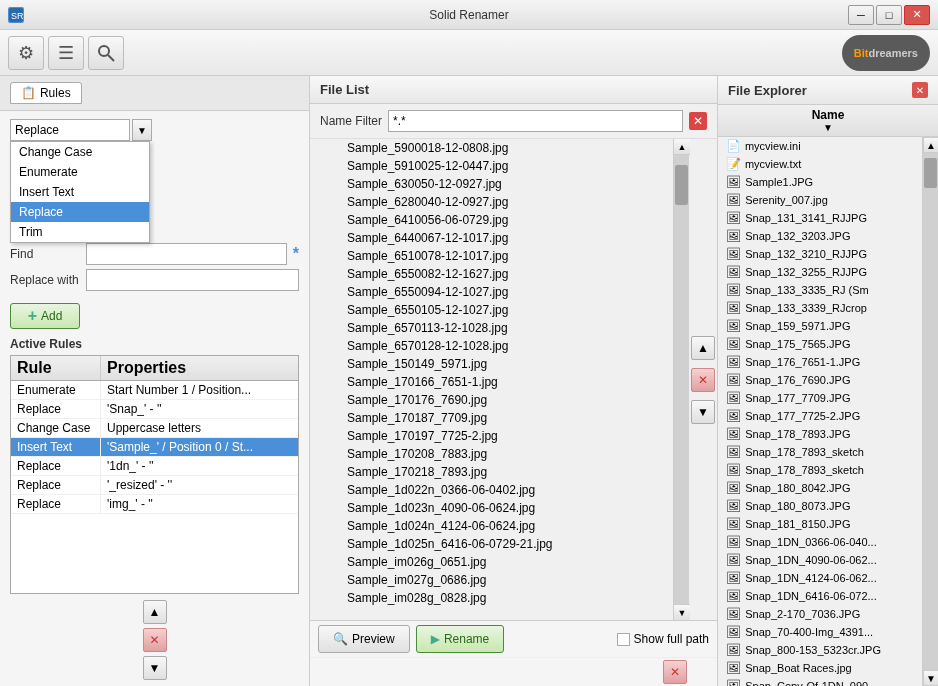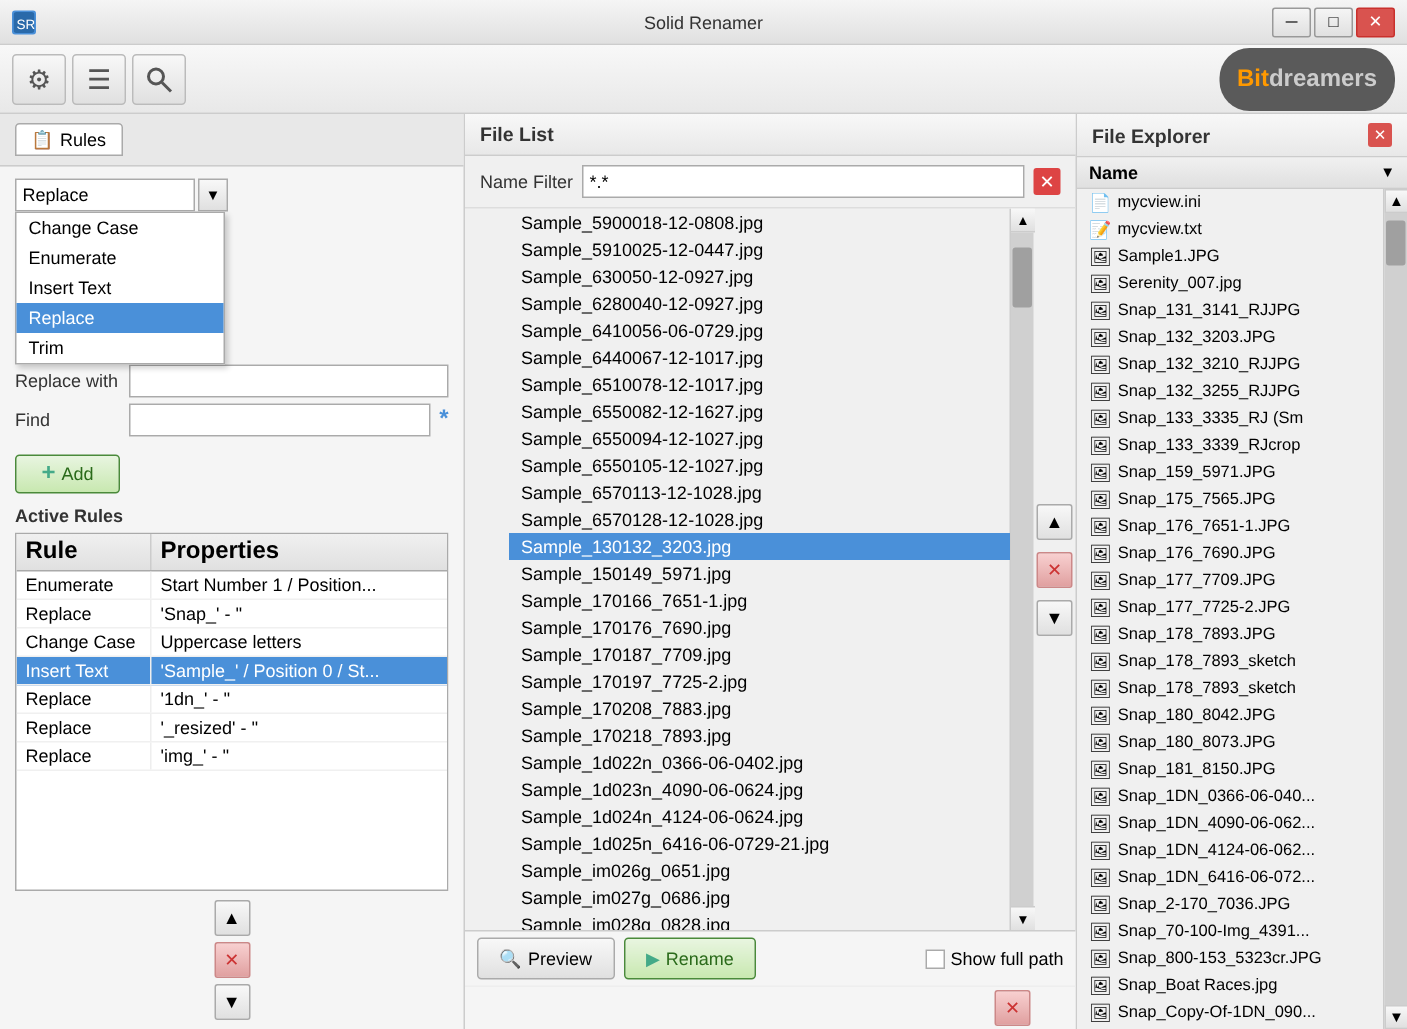--- a/index.html
+++ b/index.html
@@ -43,21 +43,21 @@
       display: flex; align-items: center; justify-content: center;
       font-size: 18px;
       color: #555;
     }
     .brand-logo {
       margin-left: auto;
       background: #5a5a5a;
       border-radius: 20px;
       padding: 12px 12px;
       color: white;
-      font-size: 16px;
+      font-size: 11px;
       font-weight: bold;
     }
     .brand-logo span { color: #f90; }
 
     
     .main-layout {
       display: flex;
       height: calc(686px - 76px);
     }
 
@@ -341,20 +341,21 @@
     }
     .explorer-col-header {
       background: linear-gradient(to bottom, #f0f0f0, #e0e0e0);
       border-bottom: 1px solid #ccc;
       padding: 3px 8px;
       font-size: 12px;
       font-weight: bold;
       display: flex;
       align-items: center;
       justify-content: space-between;
+      flex-direction: column;
     }
     .explorer-item {
       display: flex;
       align-items: center;
       padding: 2px 8px;
       font-size: 11px;
       cursor: pointer;
       white-space: nowrap;
       overflow: hidden;
       text-overflow: ellipsis;
@@ -427,27 +428,27 @@
         <div class="dropdown-menu-item">Change Case</div>
         <div class="dropdown-menu-item">Enumerate</div>
         <div class="dropdown-menu-item">Insert Text</div>
         <div class="dropdown-menu-item selected">Replace</div>
         <div class="dropdown-menu-item">Trim</div>
       </div>
     </div>
 
     <div class="rule-form" style="margin-top: 90px;">
       <div class="form-row">
-        <span class="form-label">Replace with</span>
-        <input class="form-input" type="text" style="">
-      </div>
-      <div class="form-row">
         <span class="form-label">Find</span>
         <input class="form-input" type="text" style="">
         <span class="asterisk-btn">*</span>
+      </div>
+      <div class="form-row">
+        <span class="form-label">Replace with</span>
+        <input class="form-input" type="text" style="">
       </div>
     </div>
 
     <div class="add-btn">
       <span style="color:#4a8; font-size:16px; font-weight:bold;">+</span>
       <span>Add</span>
     </div>
 
     <div class="active-rules-section">
       <div class="active-rules-title">Active Rules</div>
@@ -512,21 +513,20 @@
           <div class="file-list-item">Sample_630050-12-0927.jpg</div>
           <div class="file-list-item">Sample_6280040-12-0927.jpg</div>
           <div class="file-list-item">Sample_6410056-06-0729.jpg</div>
           <div class="file-list-item">Sample_6440067-12-1017.jpg</div>
           <div class="file-list-item">Sample_6510078-12-1017.jpg</div>
           <div class="file-list-item">Sample_6550082-12-1627.jpg</div>
           <div class="file-list-item">Sample_6550094-12-1027.jpg</div>
           <div class="file-list-item">Sample_6550105-12-1027.jpg</div>
           <div class="file-list-item">Sample_6570113-12-1028.jpg</div>
           <div class="file-list-item">Sample_6570128-12-1028.jpg</div>
-          <div class="file-list-item selected">Sample_130132_3203.jpg</div>
           <div class="file-list-item">Sample_150149_5971.jpg</div>
           <div class="file-list-item">Sample_170166_7651-1.jpg</div>
           <div class="file-list-item">Sample_170176_7690.jpg</div>
           <div class="file-list-item">Sample_170187_7709.jpg</div>
           <div class="file-list-item">Sample_170197_7725-2.jpg</div>
           <div class="file-list-item">Sample_170208_7883.jpg</div>
           <div class="file-list-item">Sample_170218_7893.jpg</div>
           <div class="file-list-item">Sample_1d022n_0366-06-0402.jpg</div>
           <div class="file-list-item">Sample_1d023n_4090-06-0624.jpg</div>
           <div class="file-list-item">Sample_1d024n_4124-06-0624.jpg</div>
@@ -685,21 +685,21 @@
           <div class="explorer-item">
             <span class="explorer-icon">🖼</span>
             <span>Snap_1DN_6416-06-072...</span>
           </div>
           <div class="explorer-item">
             <span class="explorer-icon">🖼</span>
             <span>Snap_2-170_7036.JPG</span>
           </div>
           <div class="explorer-item">
             <span class="explorer-icon">🖼</span>
-            <span>Snap_70-100-Img_4391...</span>
+            <span>Snap_70-400-Img_4391...</span>
           </div>
           <div class="explorer-item">
             <span class="explorer-icon">🖼</span>
             <span>Snap_800-153_5323cr.JPG</span>
           </div>
           <div class="explorer-item">
             <span class="explorer-icon">🖼</span>
             <span>Snap_Boat Races.jpg</span>
           </div>
           <div class="explorer-item">

